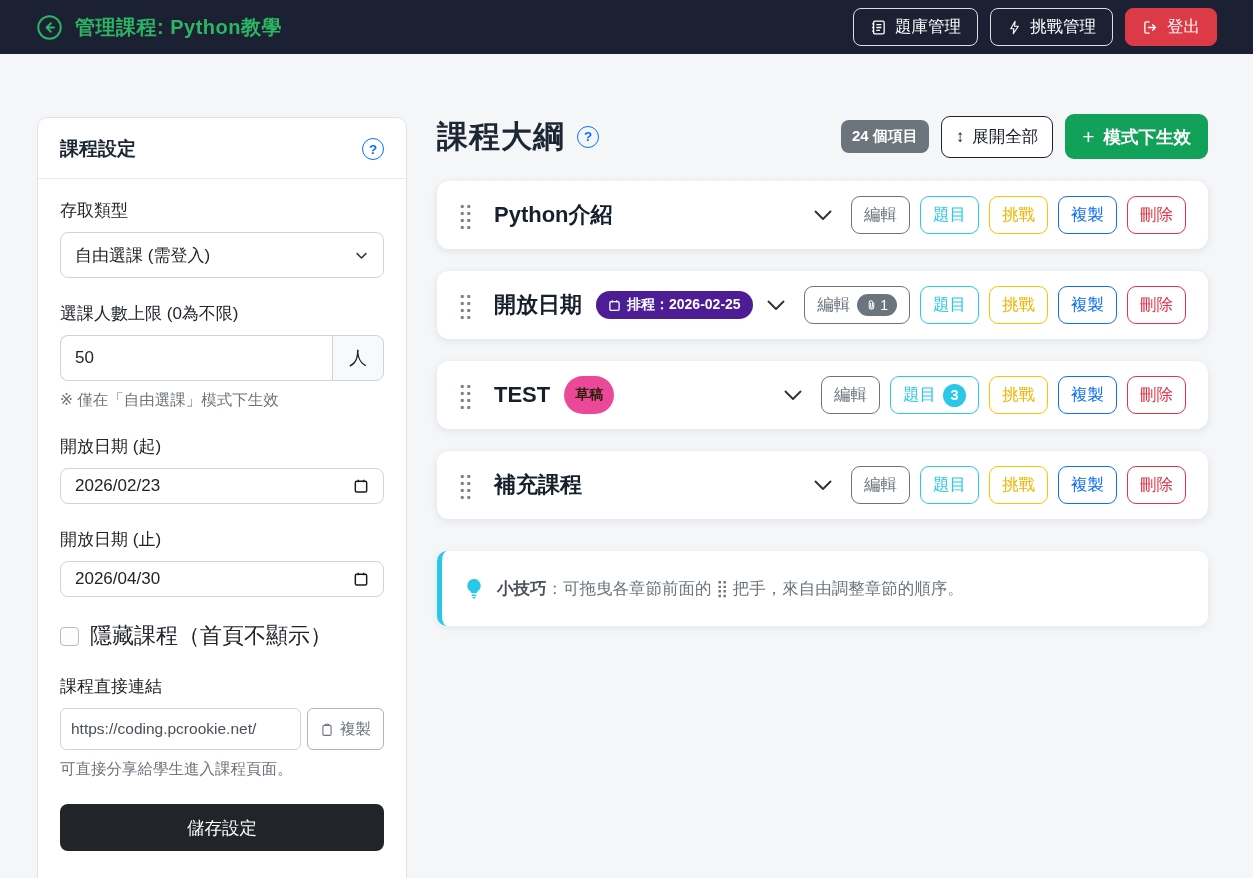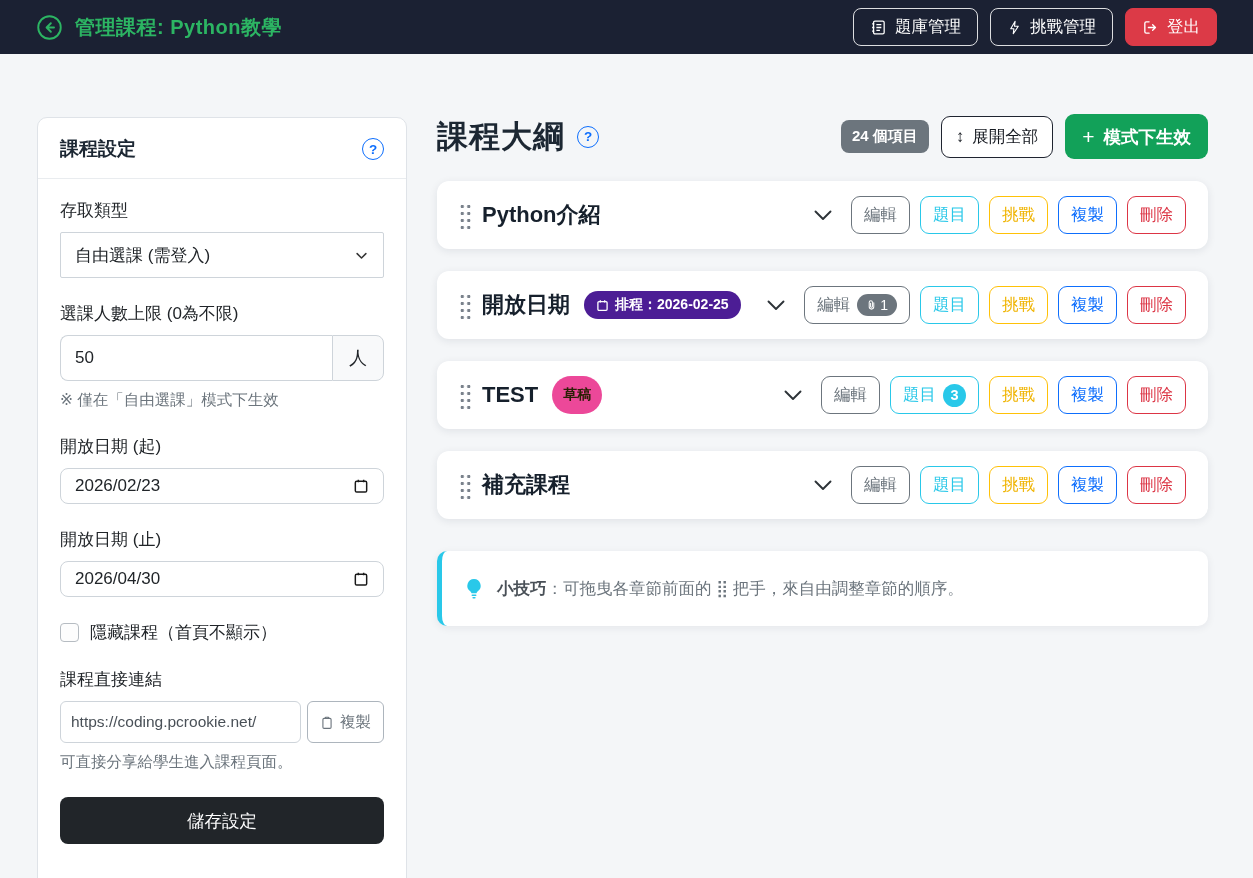--- a/index.html
+++ b/index.html
@@ -39,21 +39,21 @@
   .sidebar-title { font-size:19px; font-weight:bold; color:#1c2733; }
   .help-icon {
     width:22px; height:22px; border:1.5px solid #0d6efd; border-radius:50%;
     color:#0d6efd; font-size:13.5px; font-weight:bold;
     display:inline-flex; align-items:center; justify-content:center; flex:0 0 auto;
   }
   .sidebar-body { padding:20px 22px; }
   .field { margin-bottom:24px; }
   .field-label { font-size:17px; color:#212529; margin-bottom:10px; }
   .select-box {
-    height:46px; border:1px solid #ced4da; border-radius:2px;
+    height:46px; border:1px solid #ced4da; border-radius:8px;
     display:flex; align-items:center; justify-content:space-between;
     padding:0 14px; font-size:17px; background:#fff;
   }
   .input-group { display:flex; width:100%; }
   .input-group input {
     flex:1; min-width:0; height:46px; border:1px solid #ced4da;
     border-right:none; border-radius:8px 0 0 8px; padding:0 14px;
     font-size:17px; font-family:inherit; color:#212529; outline:none;
   }
   .input-suffix {
@@ -65,21 +65,21 @@
   .date-box {
     height:36px; border:1px solid #ced4da; border-radius:8px;
     display:flex; align-items:center; justify-content:space-between;
     padding:0 14px; font-size:17px; background:#fff;
   }
   .check-row { display:flex; align-items:center; gap:11px; margin-bottom:24px; }
   .checkbox {
     width:19px; height:19px; border:1px solid #b6bcc2; border-radius:4px;
     background:#fdfdfd; flex:0 0 auto;
   }
-  .check-label { font-size:17px; color:#212529; }
+  .check-label { font-size:22px; color:#212529; }
   .link-row { display:flex; gap:6px; }
   .link-row input {
     flex:1; min-width:0; height:42px; border:1px solid #ced4da;
     border-radius:6px; padding:0 10px; font-size:15.5px; font-family:inherit;
     color:#495057; outline:none;
   }
   .copy-btn {
     height:42px; padding:0 12px; background:#fff; border:1px solid #adb5bd;
     border-radius:6px; color:#6c757d; font-size:15.5px;
     display:flex; align-items:center; gap:6px; flex:0 0 auto;
@@ -117,21 +117,21 @@
     margin-top:22px; height:68px; background:#fff; border-radius:12px;
     box-shadow:0 2px 8px rgba(25,35,55,.09); display:flex;
     align-items:center; padding:0 22px;
   }
   .chapter-row:first-of-type { margin-top:29px; }
   .drag-handle {
     width:13px; height:27px; flex:0 0 auto;
     background-image:radial-gradient(circle,#7a828c 1.7px,transparent 1.9px);
     background-size:6.5px 7px; background-position:0 1px;
   }
-  .chapter-title { font-size:22px; font-weight:bold; color:#16202c; margin-left:10px; }
+  .chapter-title { font-size:22px; font-weight:bold; color:#16202c; margin-left:22px; }
   .badge-schedule {
     margin-left:14px; background:#4c1d95; color:#fff; border-radius:50px;
     padding:5px 12px; font-size:14px; font-weight:600;
     display:flex; align-items:center; gap:6px;
   }
   .badge-draft {
     margin-left:14px; background:#ec4899; color:#2a2005; border-radius:50px;
     padding:10px 11px; font-size:14px; font-weight:bold;
   }
   .row-spacer { flex:1; }

